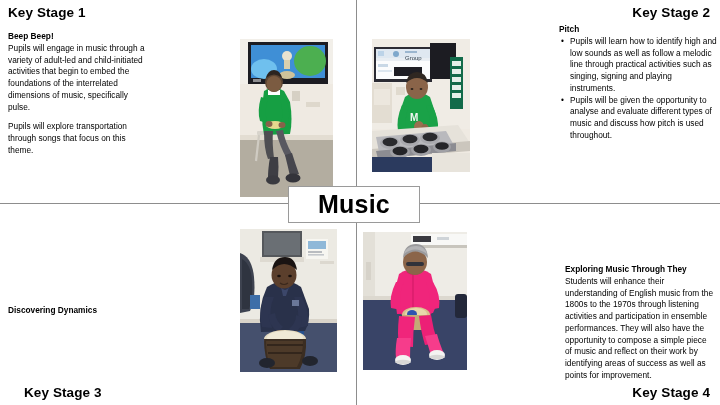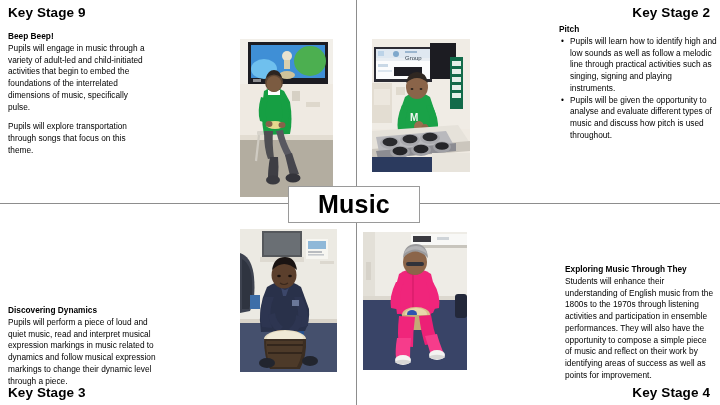--- a/index.html
+++ b/index.html
@@ -68,21 +68,21 @@
   
   .ks {
     position: absolute;
     font-size: 13.5px;
     font-weight: bold;
     letter-spacing: 0.1px;
     white-space: nowrap;
   }
   .ks1 { left: 8px;  top: 5px; }
   .ks2 { right: 10px; top: 5px; }
-  .ks3 { left: 8px;  bottom: 5px; }
+  .ks3 { left: 24px;  bottom: 5px; }
   .ks4 { right: 10px; bottom: 5px; }
 
   
   .block {
     position: absolute;
     font-size: 8.3px;
     line-height: 1.42;
   }
   .block .head {
     font-weight: bold;
@@ -131,42 +131,41 @@
 </style>
 </head>
 <body>
 
 <div id="page">
 
   <div class="divider-h"></div>
   <div class="divider-v-top"></div>
   <div class="divider-v-bottom"></div>
 
-  <div class="ks ks1">Key Stage 9</div>
+  <div class="ks ks1">Key Stage 1</div>
   <div class="ks ks2">Key Stage 2</div>
   <div class="ks ks3">Key Stage 3</div>
   <div class="ks ks4">Key Stage 4</div>
 
   <div class="block" id="blk-ks1">
     <span class="head">Beep Beep!</span>
     <p>Pupils will engage in music through a variety of adult-led and child-initiated activities that begin to embed the foundations of the interrelated dimensions of music, specifically pulse.</p>
     <p class="gap">Pupils will explore transportation through songs that focus on this theme.</p>
   </div>
 
   <div class="block" id="blk-ks2">
     <span class="head">Pitch</span>
     <ul>
       <li>Pupils will learn how to identify high and low sounds as well as follow a melodic line through practical activities such as singing, signing and playing instruments.</li>
       <li>Pupils will be given the opportunity to analyse and evaluate different types of music and discuss how pitch is used throughout.</li>
     </ul>
   </div>
 
   <div class="block" id="blk-ks3">
     <span class="head">Discovering Dynamics</span>
-    <p>Pupils will perform a piece of loud and quiet music, read and interpret musical expression markings in music related to dynamics and follow musical expression markings to change their dynamic level through a piece.</p>
   </div>
 
   <div class="block" id="blk-ks4">
     <span class="head">Exploring Music Through They</span>
     <p>Students will enhance their understanding of English music from the 1800s to the 1970s through listening activities and participation in ensemble performances. They will also have the opportunity to compose a simple piece of music and reflect on their work by identifying areas of success as well as points for improvement.</p>
   </div>
 
   <div class="photo" id="photo-1">
     <svg viewBox="0 0 93 158" preserveAspectRatio="none">
       <rect x="0" y="0" width="93" height="158" fill="#efece7"></rect>

